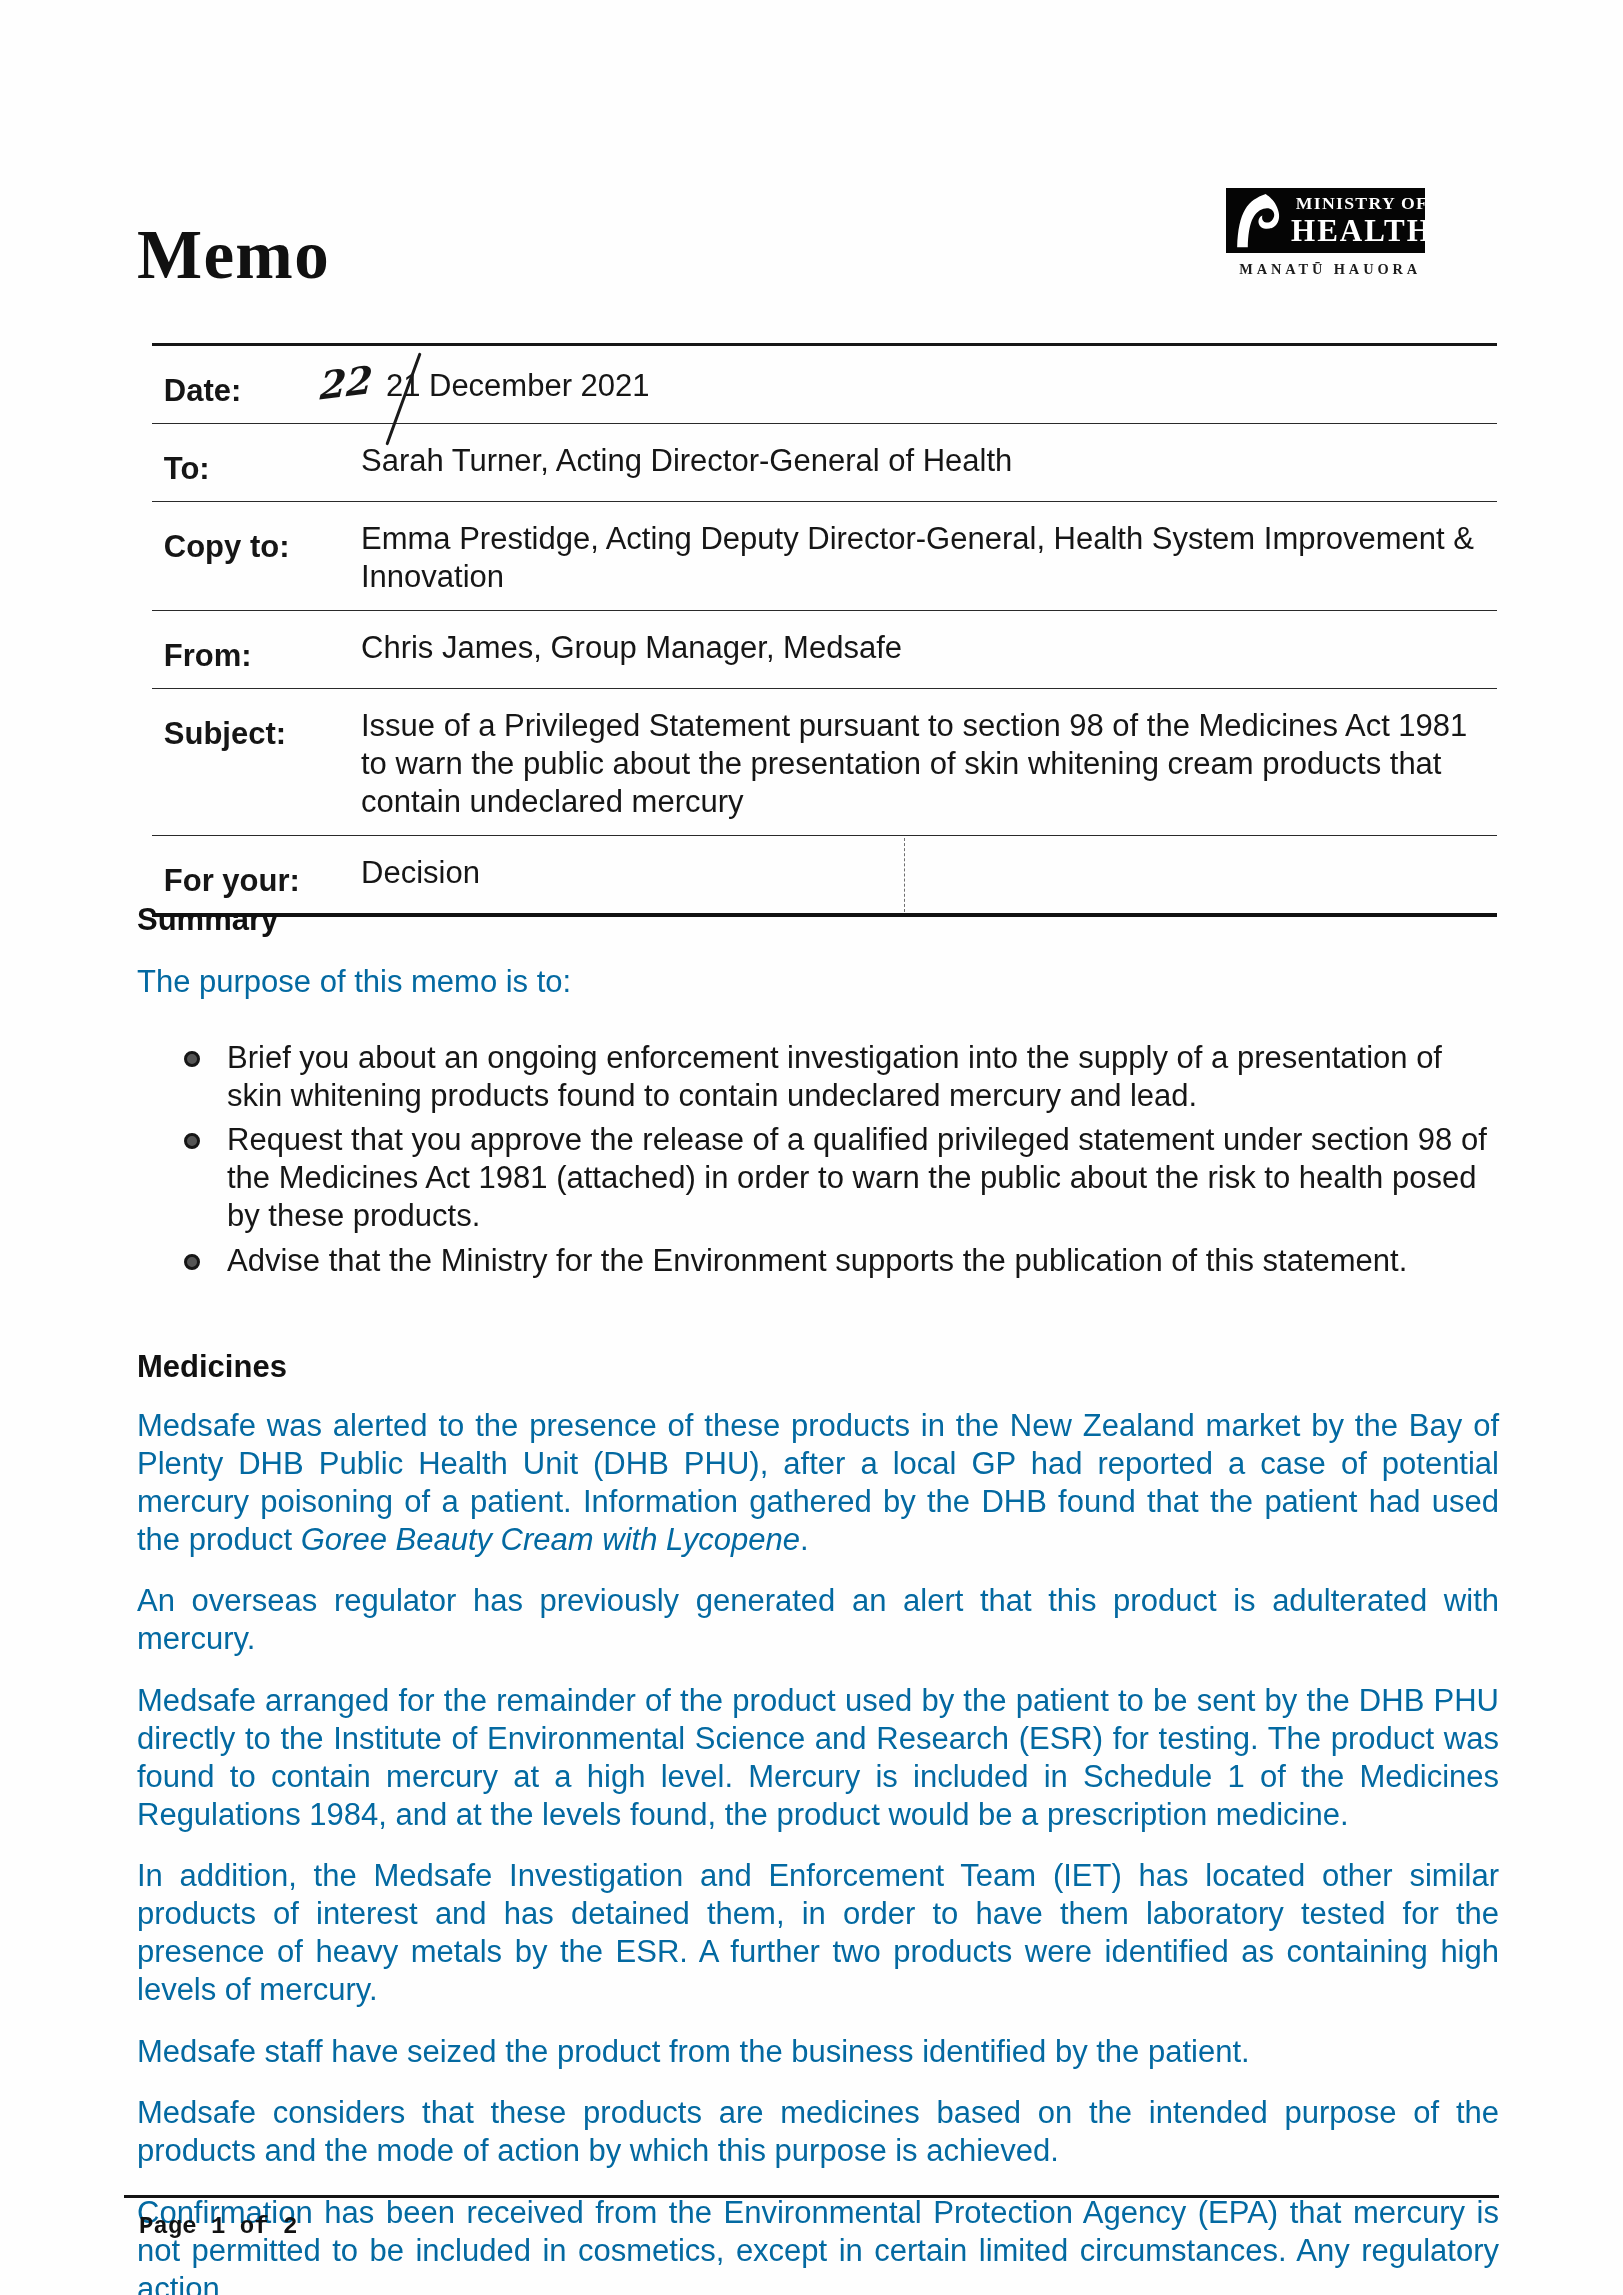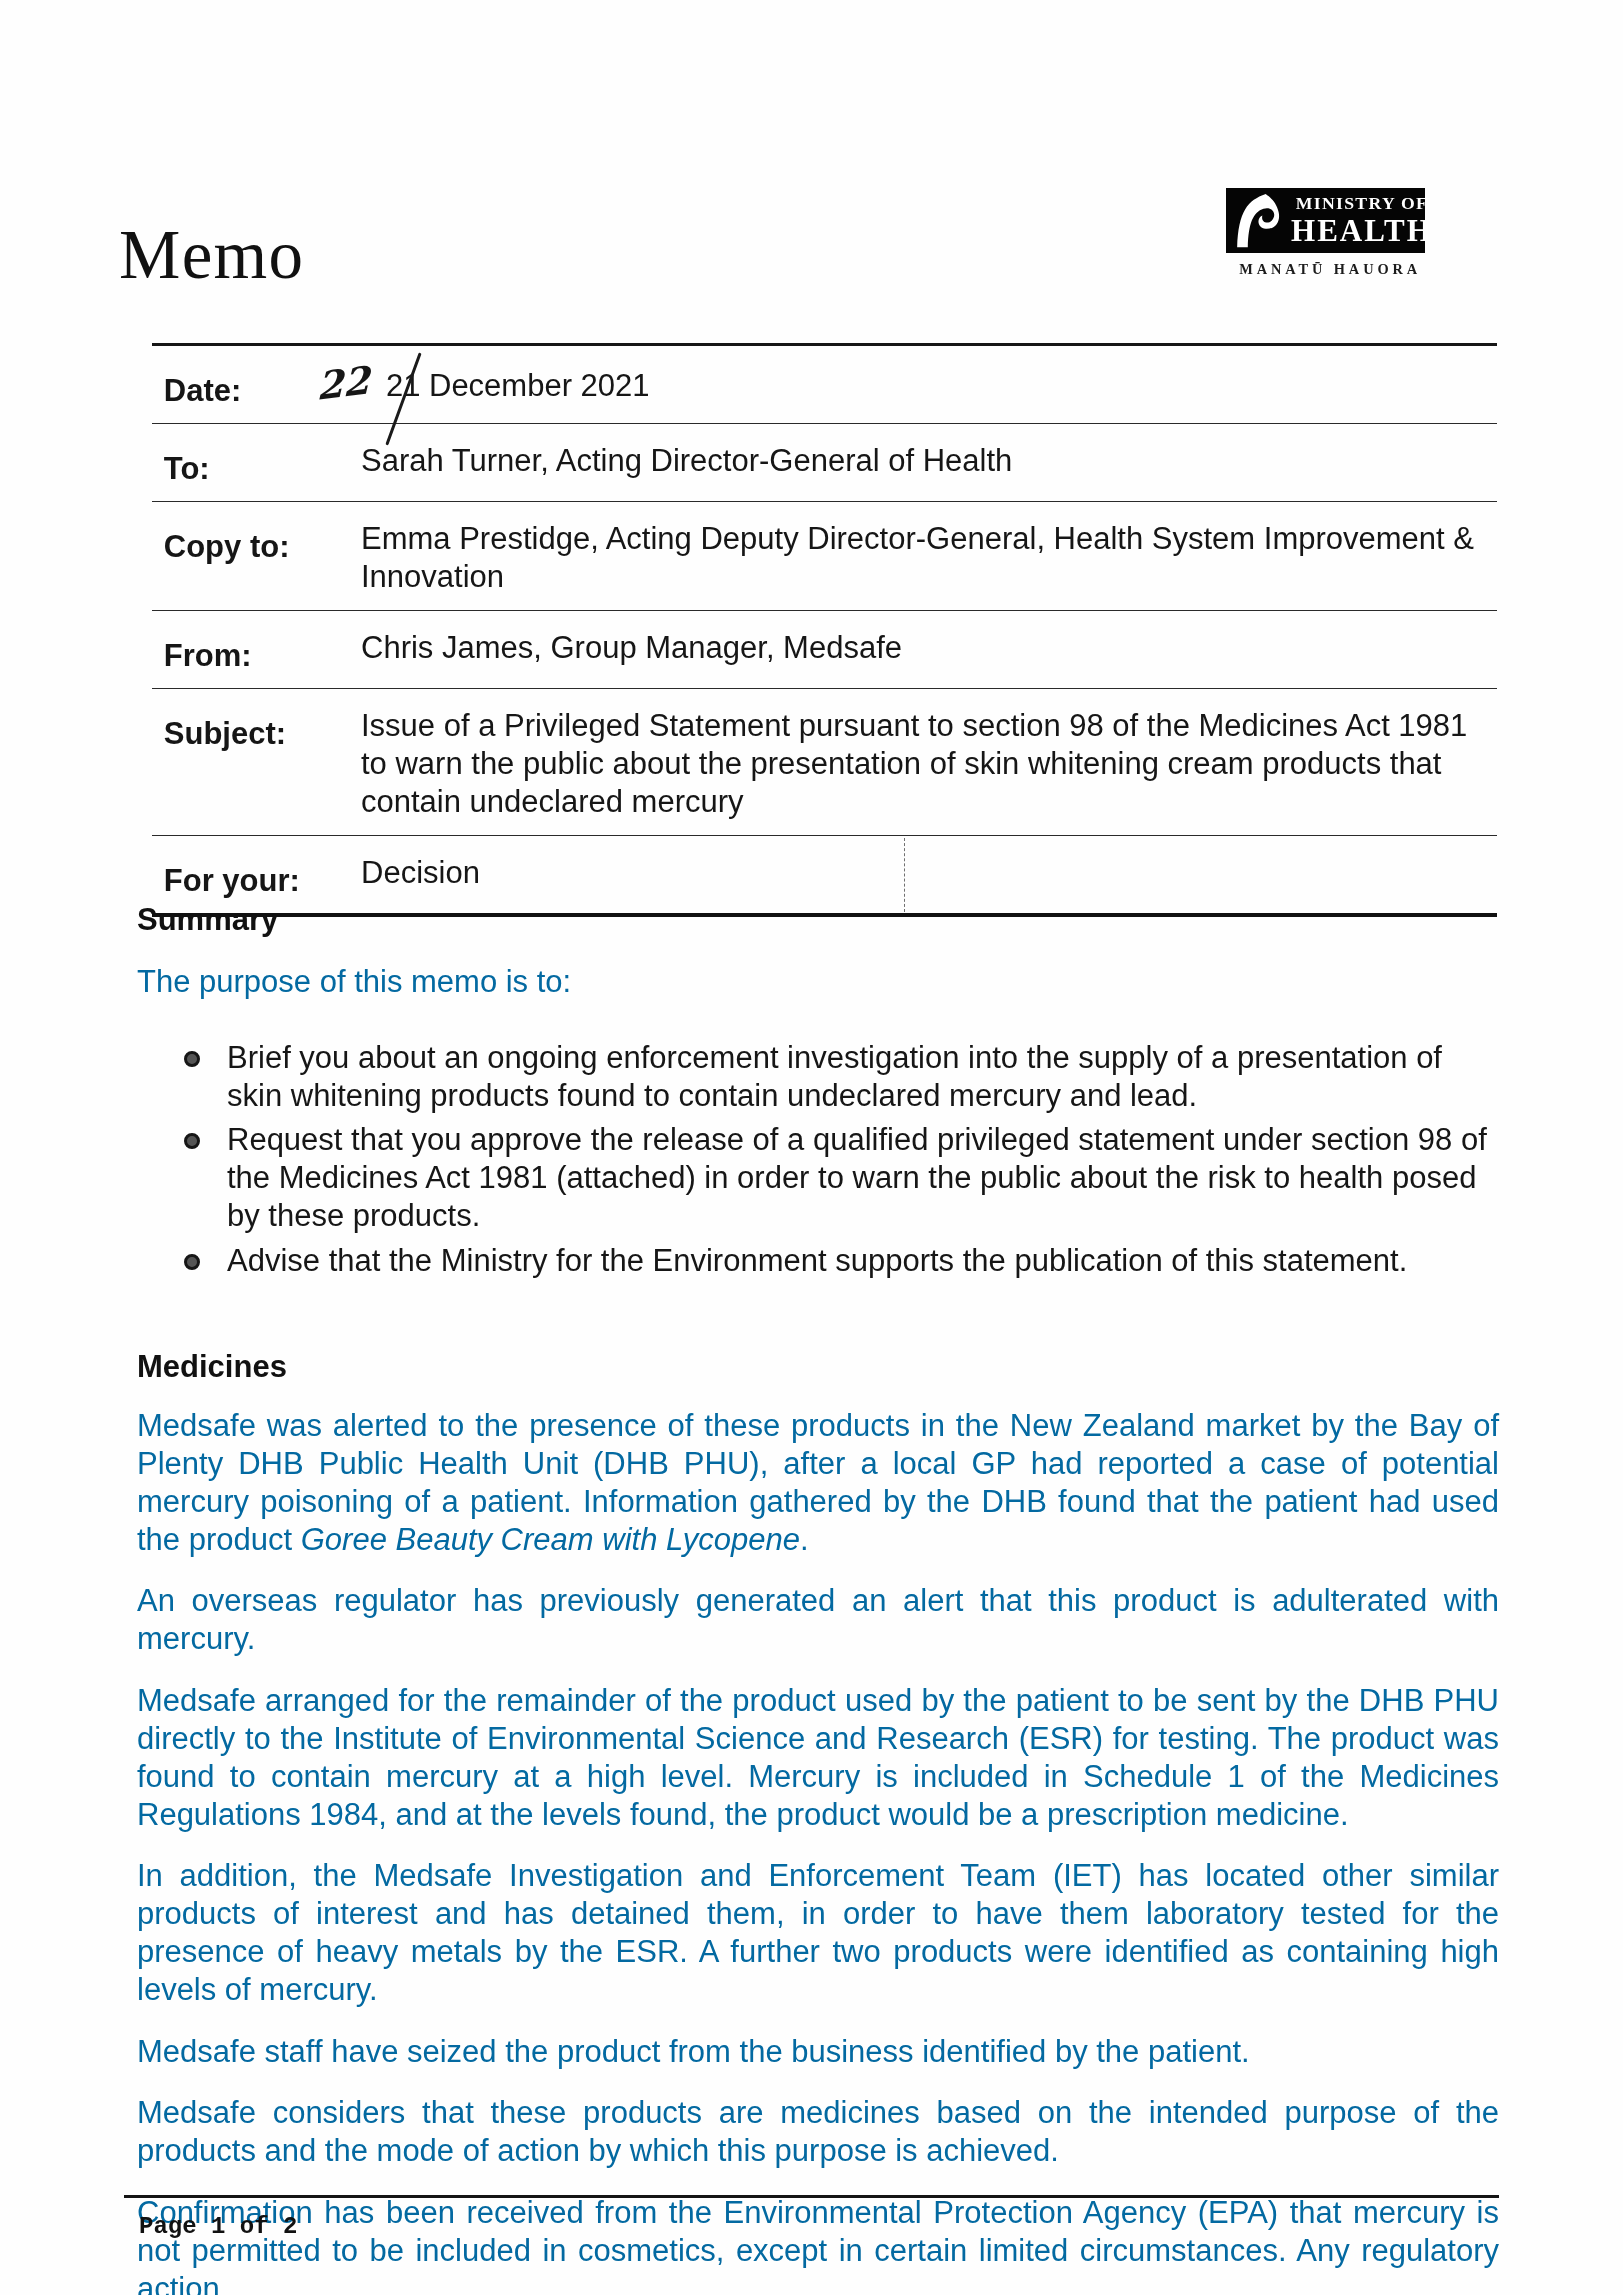--- a/index.html
+++ b/index.html
@@ -8,23 +8,23 @@
     background:#ffffff;
     font-family:"Liberation Sans",sans-serif;
     color:#161616;
     position:relative;
     overflow:hidden;
   }
   .page{position:absolute;inset:0;background:#fefefe;}
 
   
   .memo-title{
-    position:absolute;left:119px;top:216px;
+    position:absolute;left:137px;top:216px;
     font-family:"Liberation Serif",serif;
-    font-weight:normal;font-size:69px;letter-spacing:1.3px;color:#111;
+    font-weight:bold;font-size:69px;letter-spacing:1.3px;color:#111;
   }
   .logo{position:absolute;left:1226px;top:188px;width:199px;}
   .logo-box{
     background:#050505;height:65px;width:100%;
     display:flex;align-items:center;box-sizing:border-box;padding:3.9px 6.5px 3.9px 5.2px;
   }
   .koru{width:56px;height:56px;flex:0 0 auto;margin-right:3.9px;}
   .logo-text{color:#fff;font-family:"Liberation Serif",serif;line-height:1;flex:1;text-align:center;}
   .logo-line1{font-size:17.7px;font-weight:bold;letter-spacing:1.3px;margin-bottom:2.6px;}
   .logo-line2{font-size:31px;font-weight:bold;letter-spacing:2px;}

